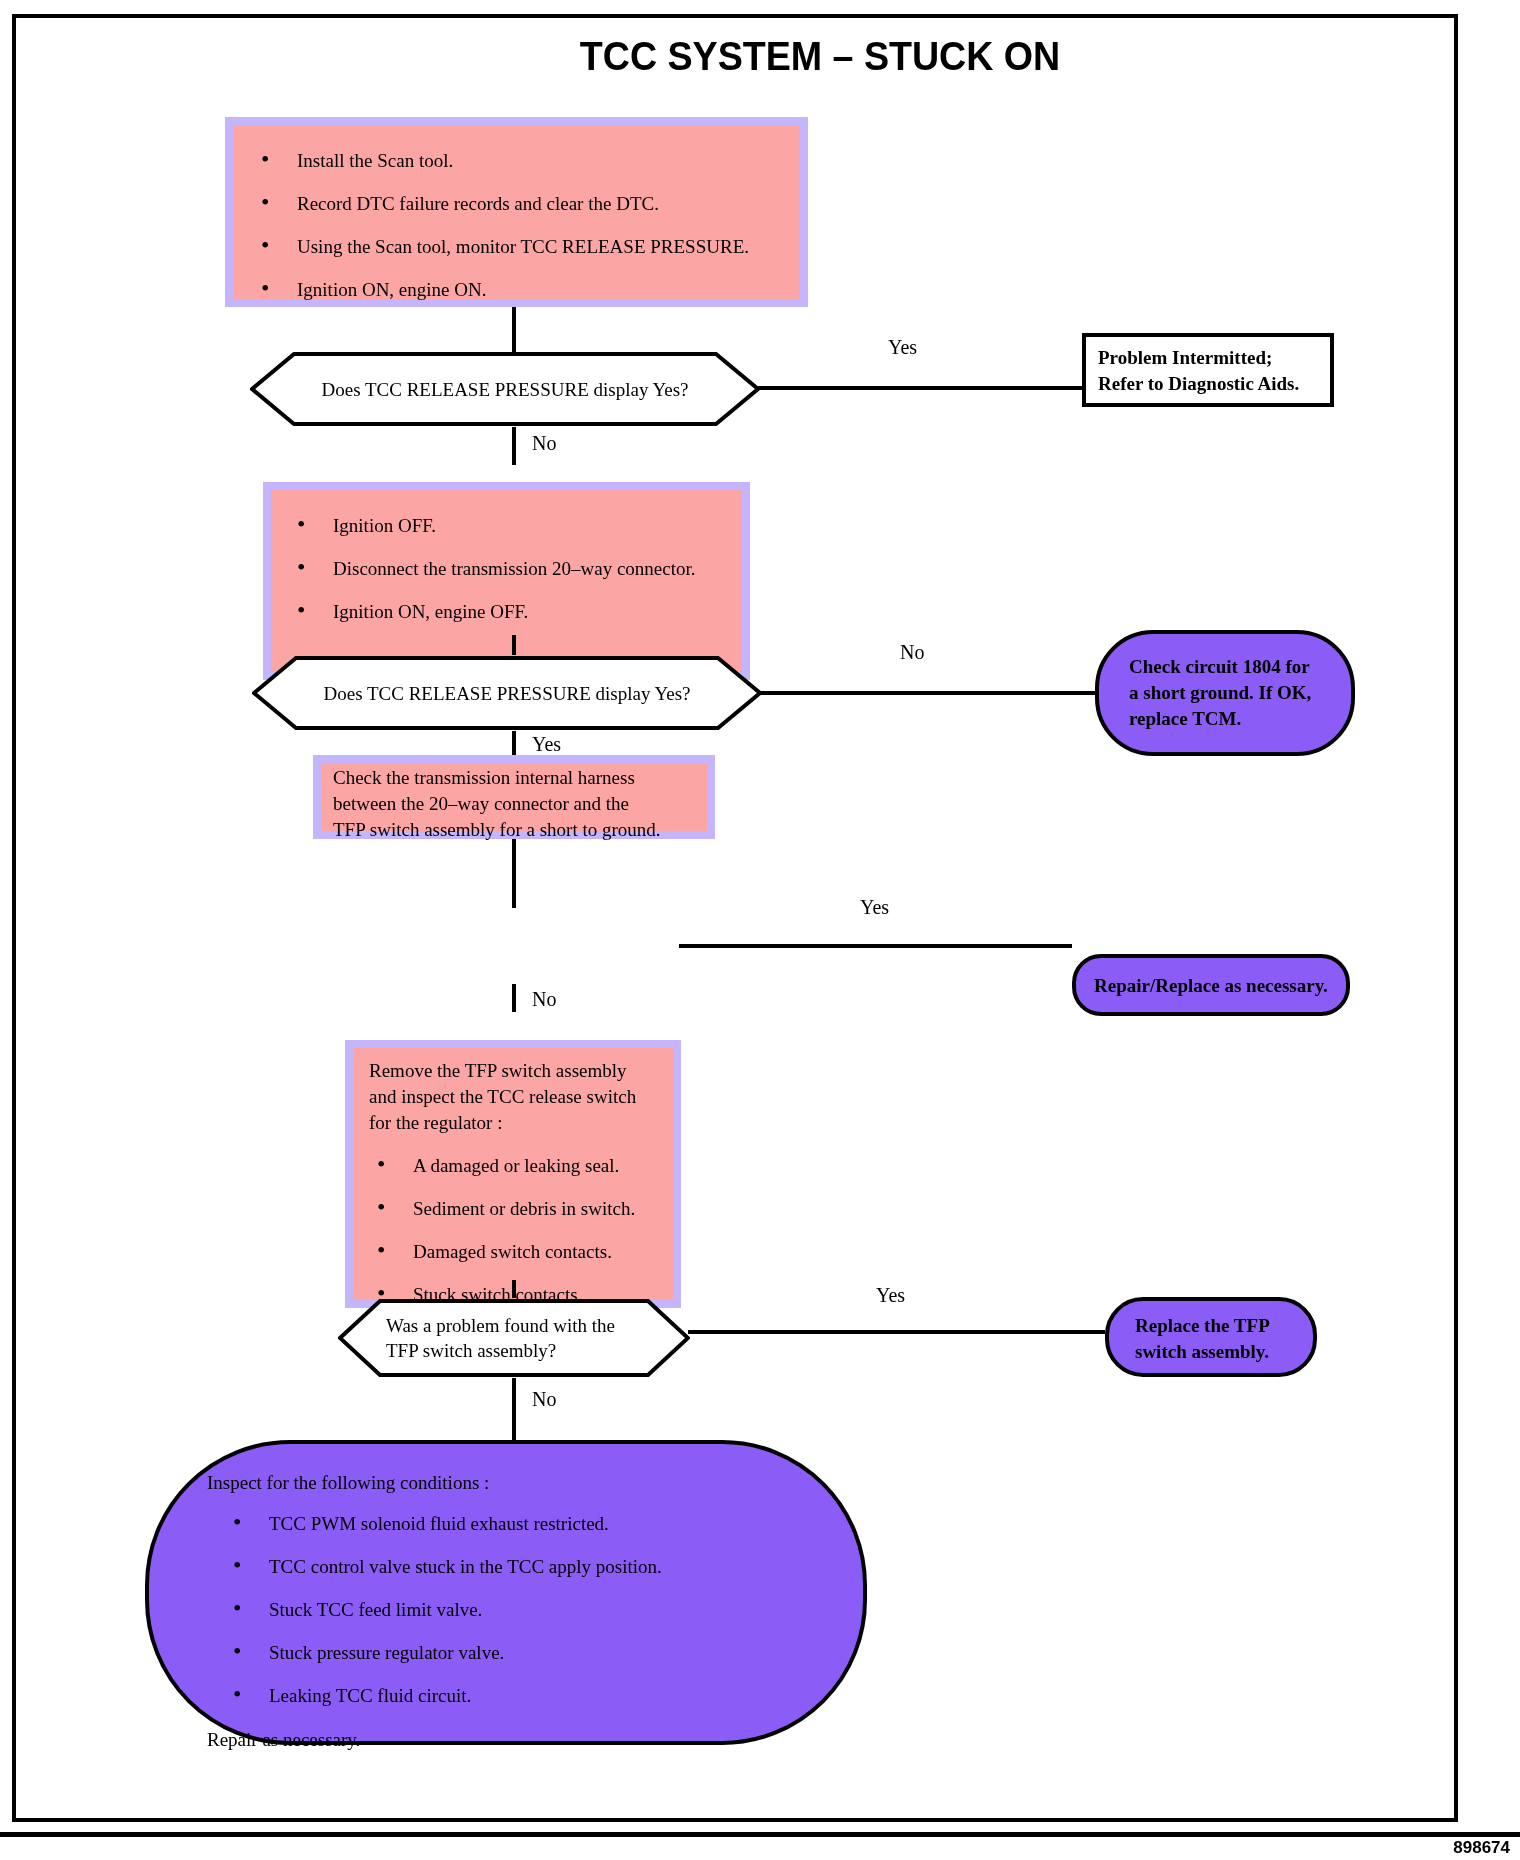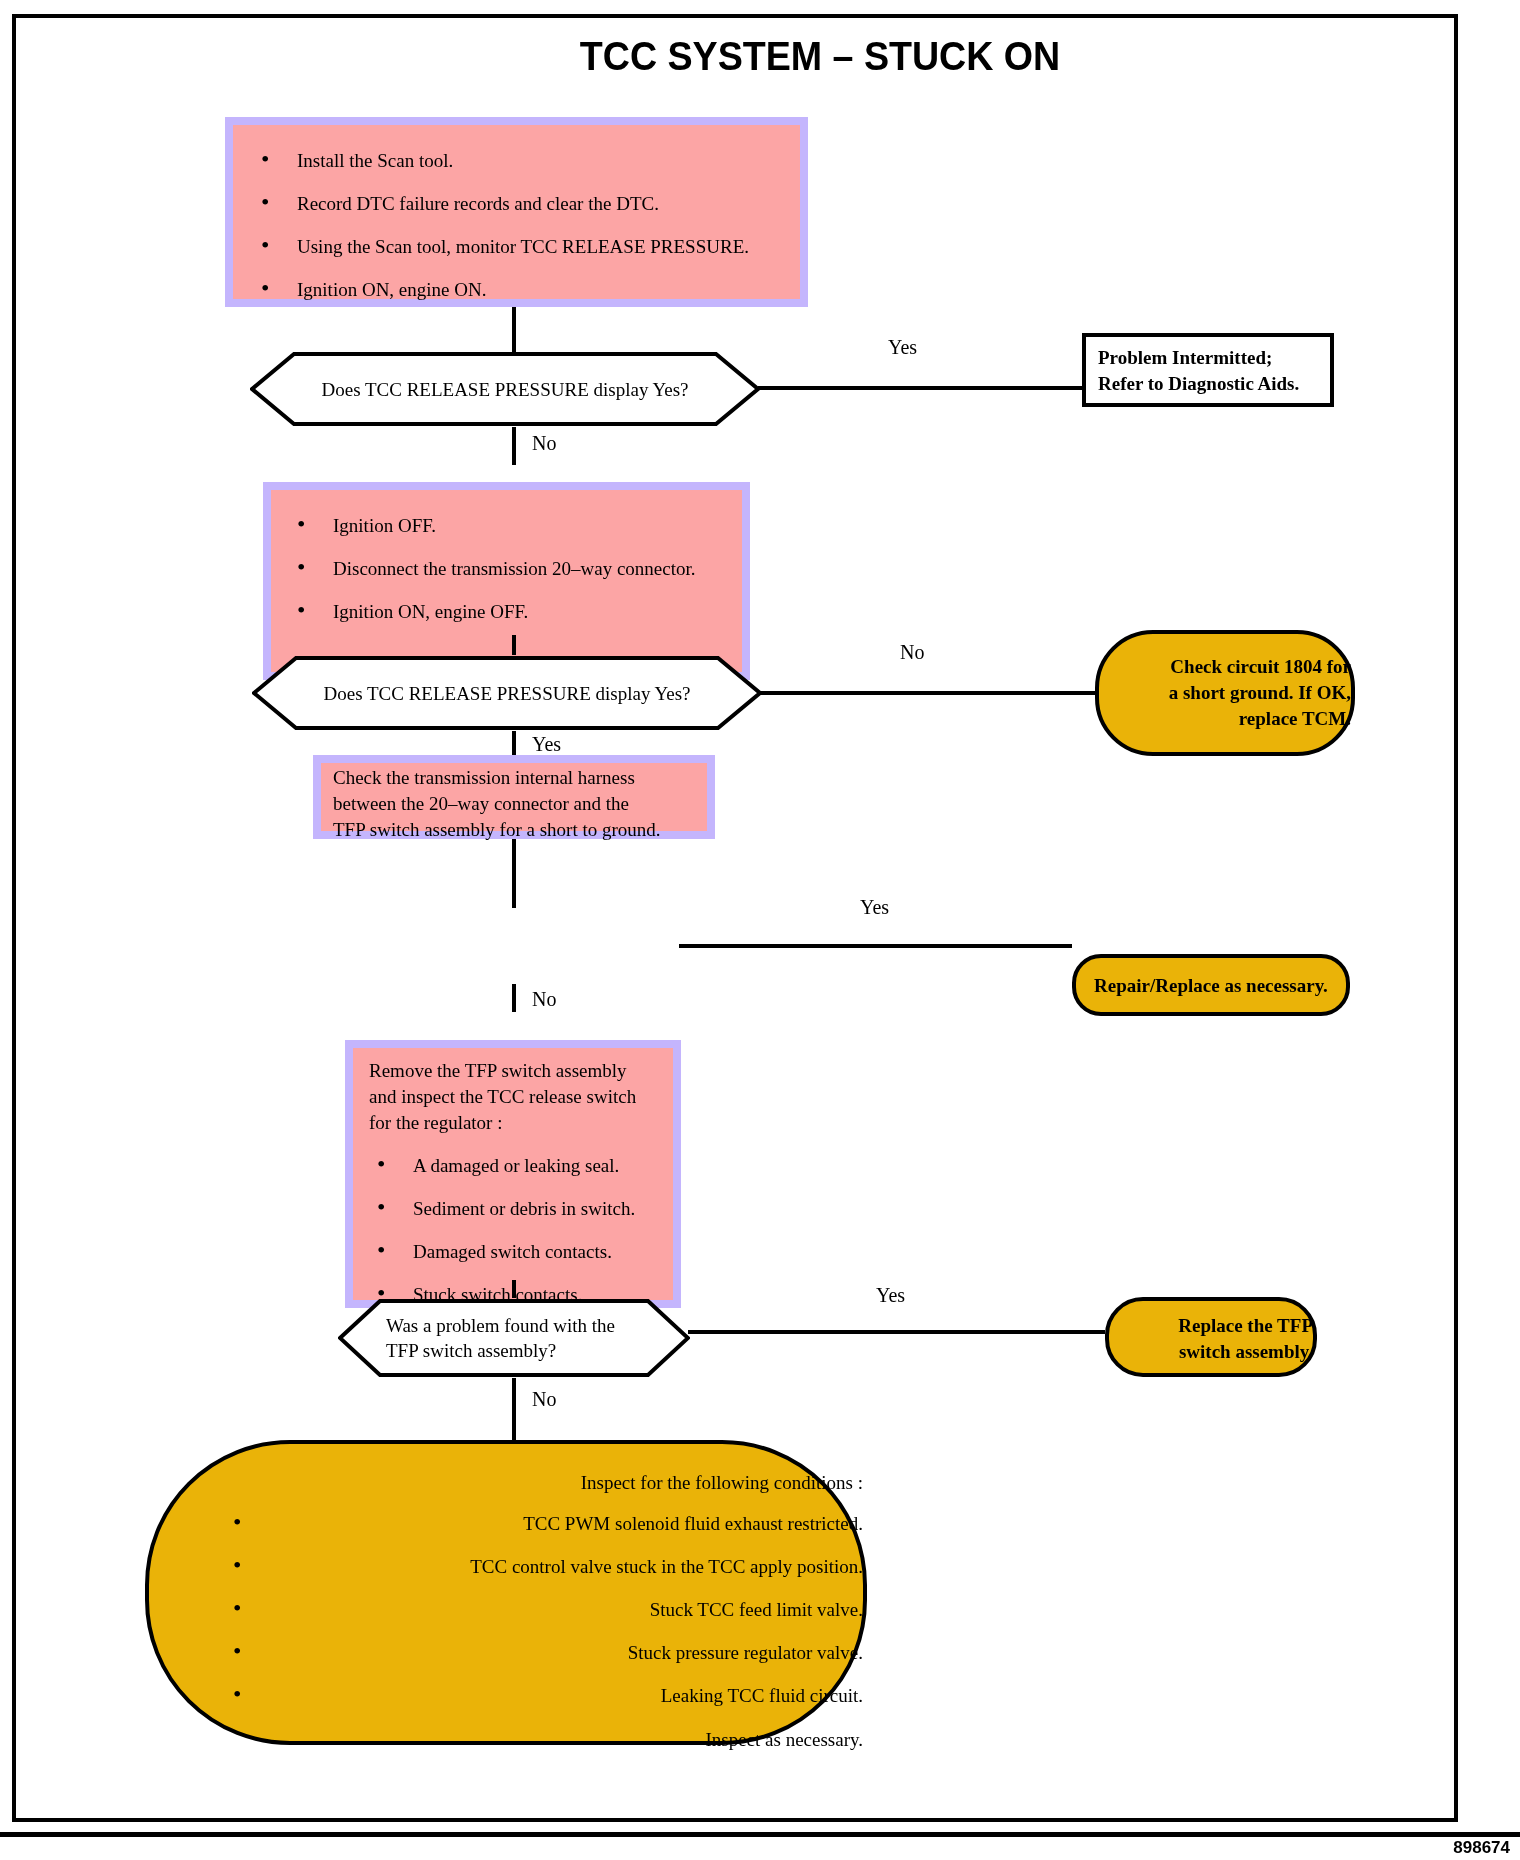--- a/index.html
+++ b/index.html
@@ -12,22 +12,22 @@
     border:4px solid #000;box-sizing:border-box;
   }
   .title{
     position:absolute;left:480px;top:34px;width:680px;text-align:center;
     font-family:"Liberation Sans", sans-serif;font-weight:bold;font-size:40px;
     letter-spacing:0px;transform:scaleX(.94);white-space:nowrap;
   }
   .pbox{position:absolute;border:8px solid #c4b5fd;box-sizing:border-box;background:#fca5a5;}
   .abox{position:absolute;border:4px solid #000;box-sizing:border-box;background:#fff;
         font-weight:bold;font-size:19px;line-height:27px;}
-  .stadium{position:absolute;border:4px solid #000;box-sizing:border-box;background:#eab308;
-        font-weight:bold;font-size:19px;line-height:27px;text-align:right;}
+  .stadium{position:absolute;border:4px solid #000;box-sizing:border-box;background:#8b5cf6;
+        font-weight:bold;font-size:19px;line-height:27px;}
   ul.blist{list-style:none;margin:0;padding:0;font-size:19px;}
   ul.blist li{position:relative;padding-left:44px;margin:0 0 19px 0;line-height:24px;}
   ul.blist li::before{content:"\2022";position:absolute;left:8px;top:-2px;font-size:24px;}
   .linebox div{font-size:19px;line-height:26px;}
   .vline{position:absolute;width:4px;background:#000;}
   .hline{position:absolute;height:4px;background:#000;}
   .branch-label{position:absolute;font-size:20px;white-space:nowrap;}
   .hexwrap{position:absolute;}
   .hexwrap svg{position:absolute;left:0;top:0;}
   .hextext{position:absolute;left:0;top:0;width:100%;height:100%;
@@ -157,19 +157,19 @@
 
   <div class="stadium" style="left:145px;top:1440px;width:722px;height:305px;border-radius:145px;font-weight:normal;padding:26px 0 16px 58px;box-sizing:border-box;">
     <div class="intro-line" style="margin-bottom:16px;">Inspect for the following conditions :</div>
     <ul class="blist" style="padding-left:18px;">
         <li>TCC PWM solenoid fluid exhaust restricted.</li>
         <li>TCC control valve stuck in the TCC apply position.</li>
         <li>Stuck TCC feed limit valve.</li>
         <li>Stuck pressure regulator valve.</li>
         <li>Leaking TCC fluid circuit.</li>
       </ul>
-    <div class="intro-line">Inspect as necessary.</div>
+    <div class="intro-line">Repair as necessary.</div>
   </div>
 
   <div id="bottom-rule"></div>
   <div id="figure-number">898674</div>
 
 </div>
 
 </body></html>

